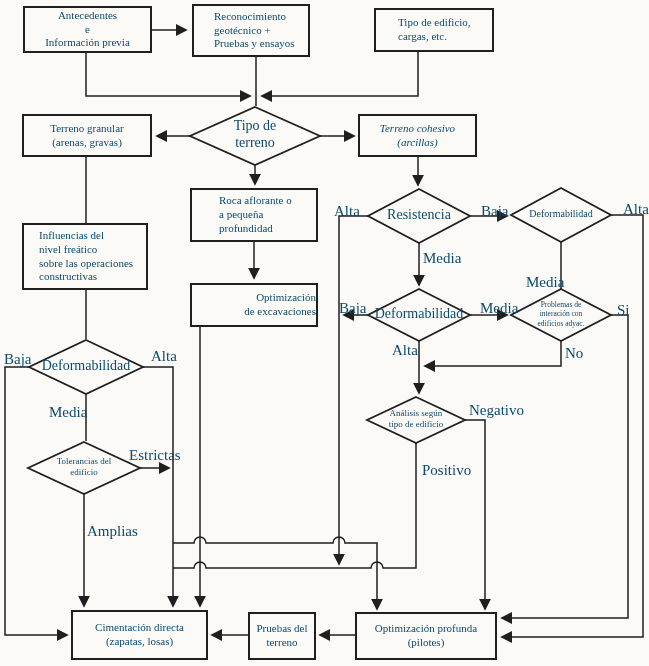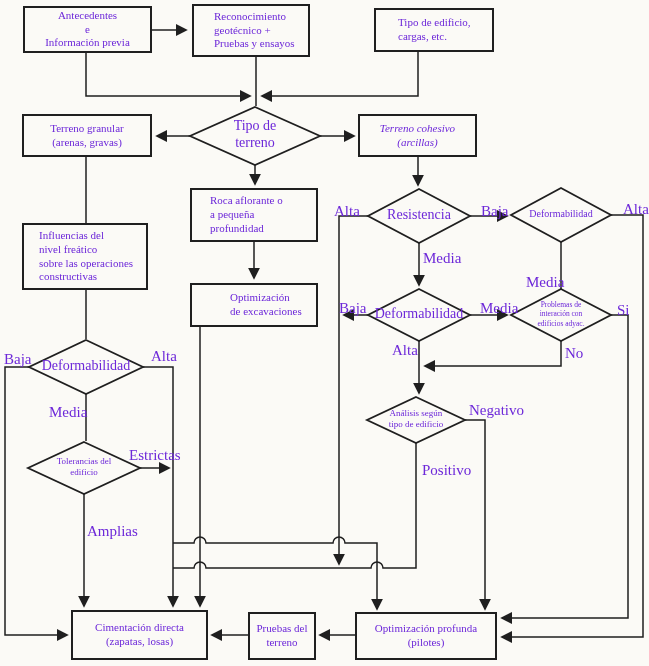--- a/index.html
+++ b/index.html
@@ -1,18 +1,18 @@
 <!DOCTYPE html>
 <html><head>
 <meta charset="utf-8">
 <style>
   html,body{margin:0;padding:0;background:#e8e6e1;}
   #canvas{
     position:relative;width:649px;height:666px;background:#fbfaf6;
-    font-family:"Liberation Serif","DejaVu Serif",serif;color:#6d28d9;overflow:hidden;
+    font-family:"Liberation Serif","DejaVu Serif",serif;color:#0c4a6e;overflow:hidden;
   }
   #wires{position:absolute;left:0;top:0;z-index:0;}
   #wires path{stroke:#1f1f1f;stroke-width:1.5;fill:none;}
   #wires polygon.dia{stroke:#1f1f1f;stroke-width:1.8;fill:#fbfaf6;}
   .box{
     position:absolute;border:2px solid #1f1f1f;box-sizing:border-box;z-index:1;
     display:flex;flex-direction:column;justify-content:center;
     font-size:11px;line-height:1.25;background:transparent;
   }
   .box.center{text-align:center;}
@@ -100,34 +100,34 @@
   <div class="box center" style="left:22px;top:114px;width:130px;height:43px;">
     <div>Terreno granular</div>
     <div>(arenas, gravas)</div>
   </div>
 
   <div class="box center" style="left:358px;top:114px;width:119px;height:43px;font-style:italic;">
     <div>Terreno cohesivo</div>
     <div>(arcillas)</div>
   </div>
 
-  <div class="box left" style="left:190px;top:188px;width:128px;height:54px;padding-left:18px;">
+  <div class="box left" style="left:190px;top:188px;width:128px;height:54px;padding-left:27px;">
     <div>Roca aflorante o</div>
     <div>a pequeña</div>
     <div>profundidad</div>
   </div>
 
   <div class="box left" style="left:22px;top:223px;width:126px;height:67px;padding-left:15px;">
     <div>Influencias del</div>
     <div>nivel freático</div>
     <div>sobre las operaciones</div>
     <div>constructivas</div>
   </div>
 
-  <div class="box left" style="left:190px;top:283px;width:128px;height:44px;padding-left:38px;">
+  <div class="box left" style="left:190px;top:283px;width:128px;height:44px;padding-left:22px;align-items:flex-end;">
     <div>Optimización</div>
     <div>de excavaciones</div>
   </div>
 
   <div class="box center" style="left:71px;top:610px;width:137px;height:50px;">
     <div>Cimentación directa</div>
     <div>(zapatas, losas)</div>
   </div>
 
   <div class="box center" style="left:248px;top:612px;width:68px;height:48px;">

